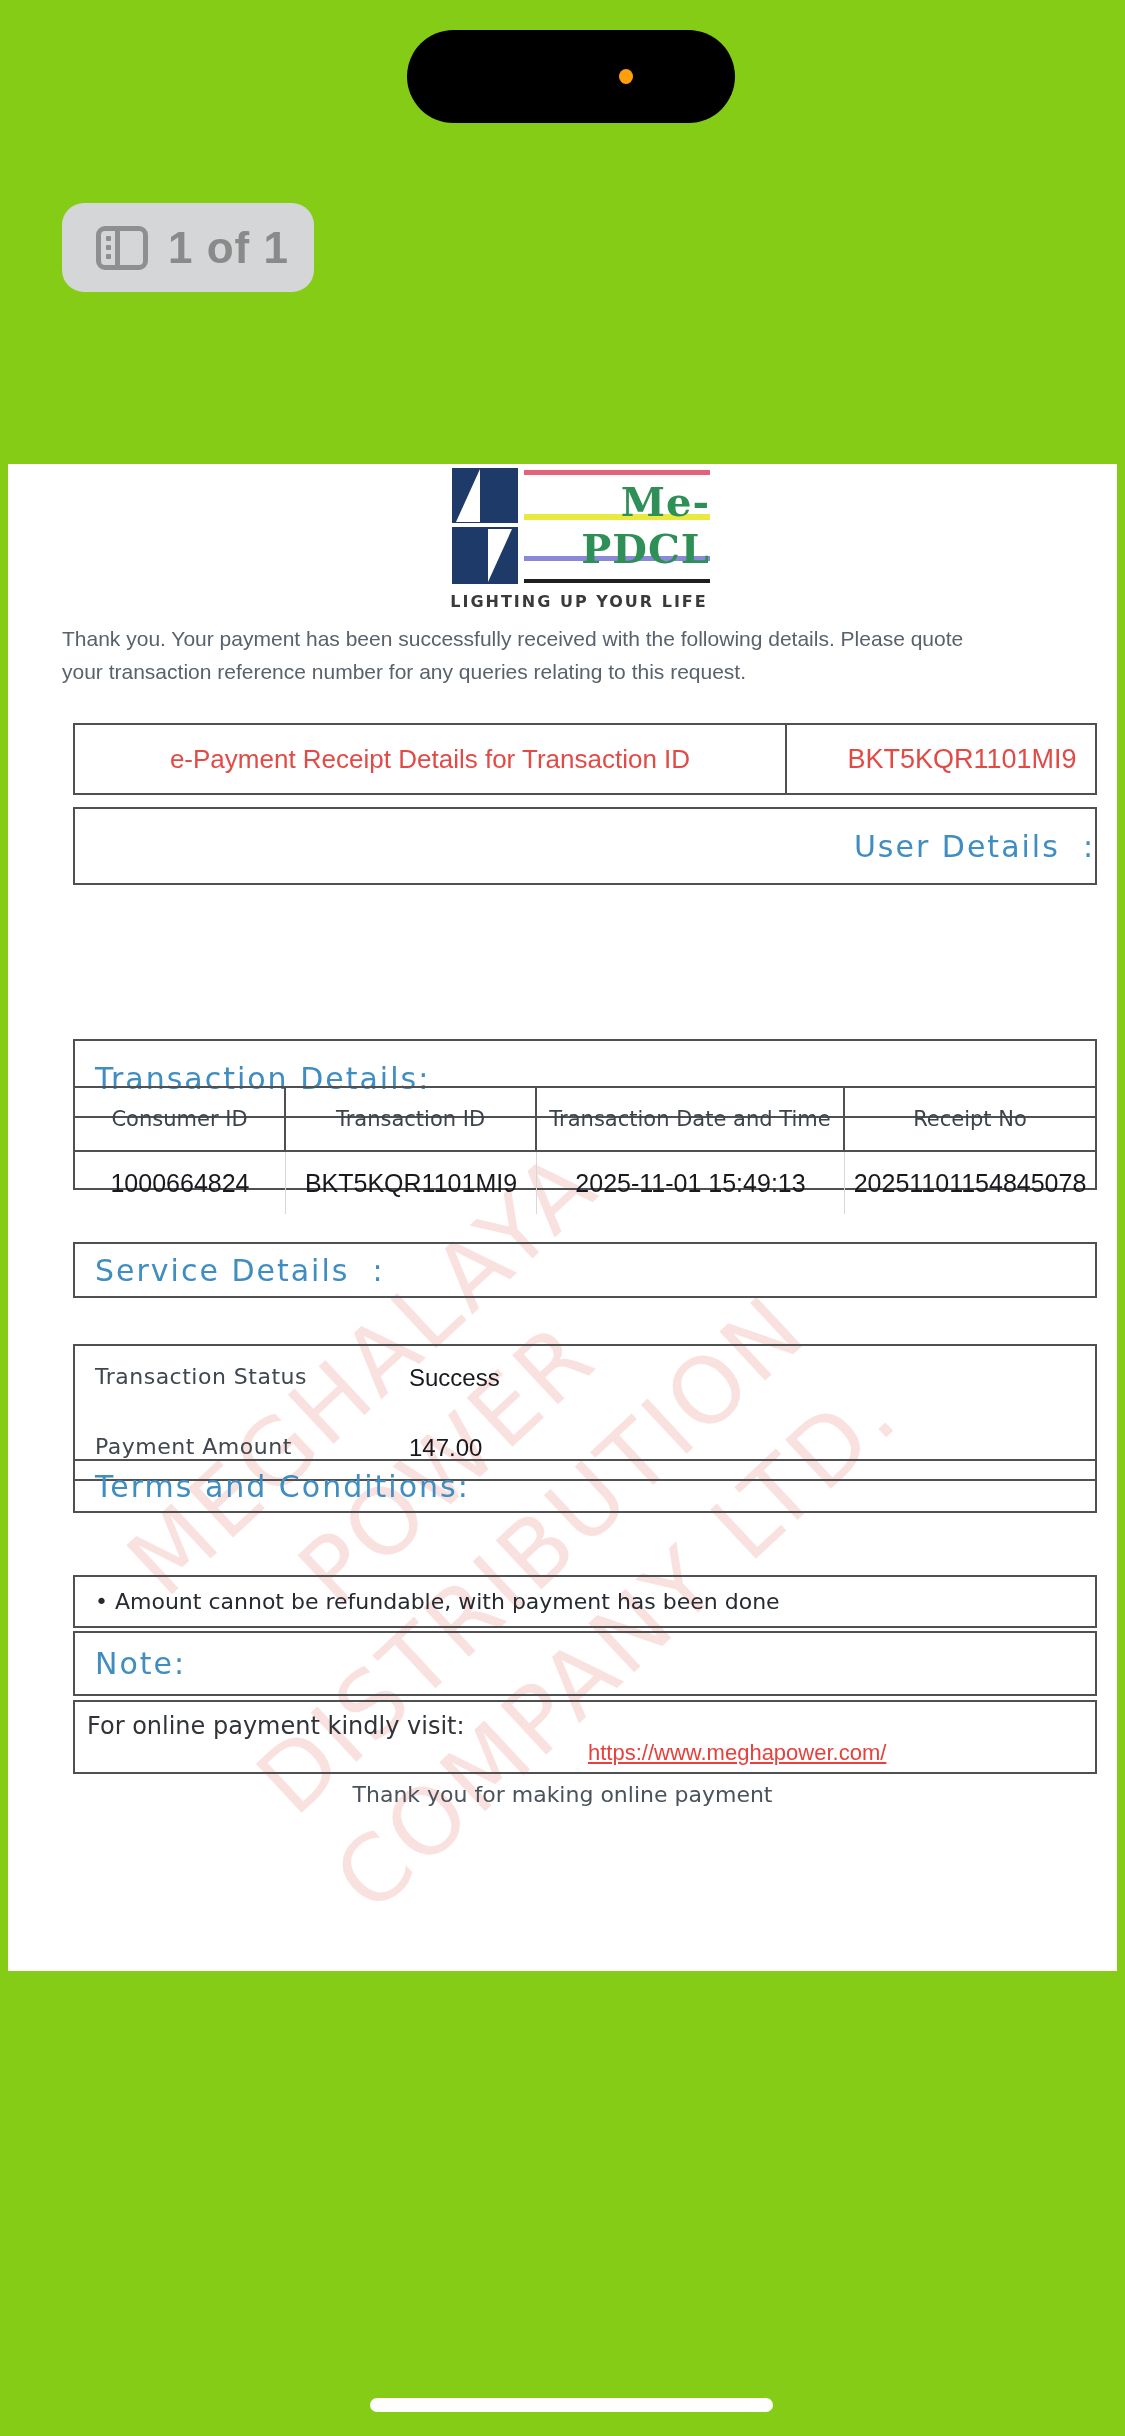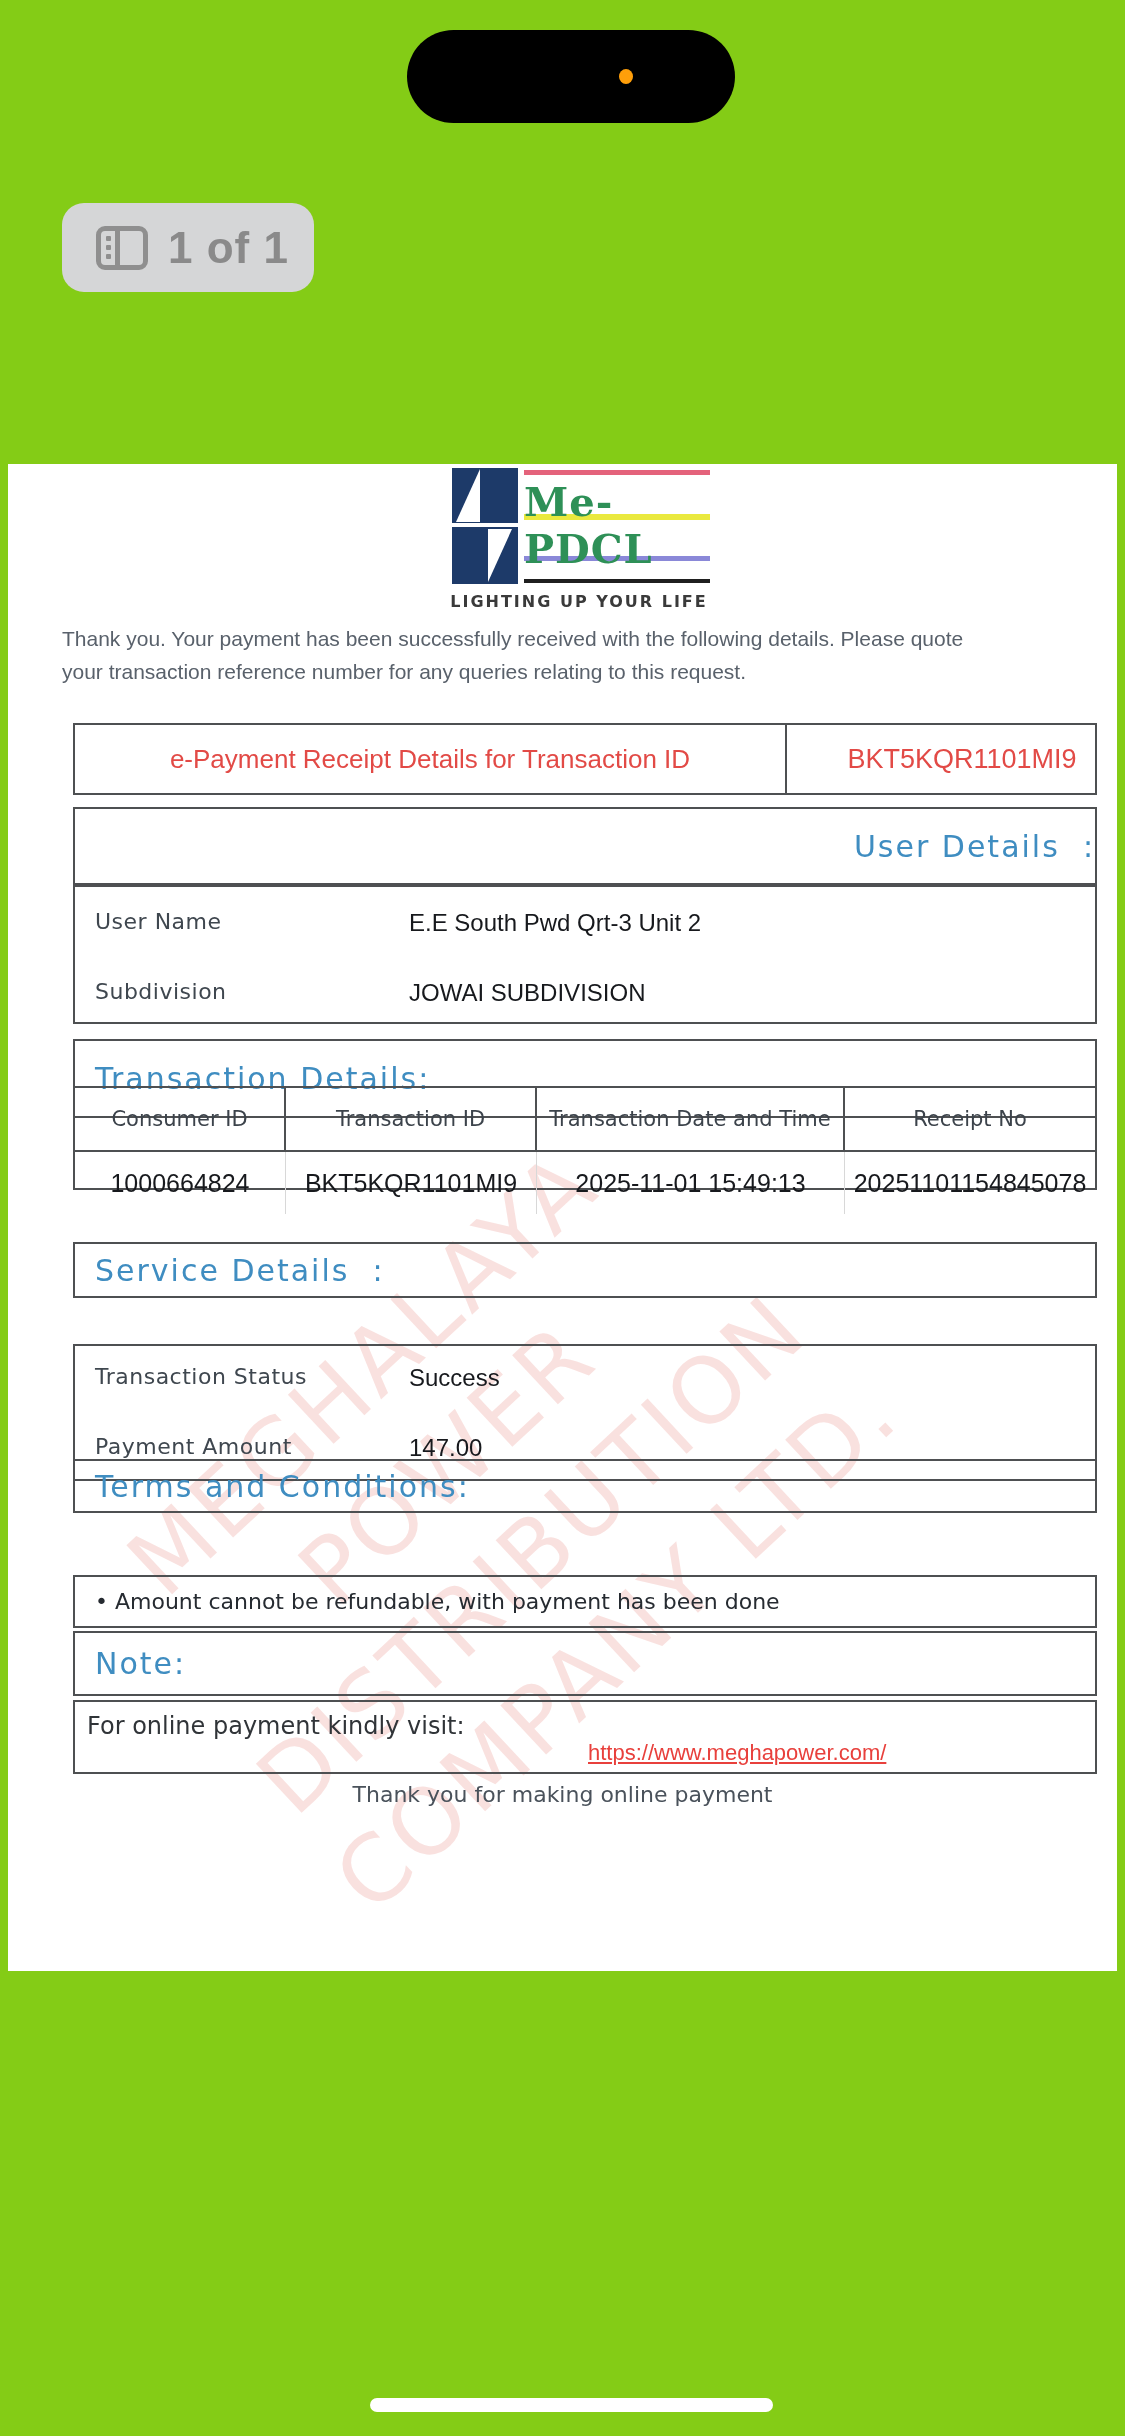--- a/index.html
+++ b/index.html
@@ -59,21 +59,21 @@
 
   
   .bolt { position:absolute; left:444px; top:4px; }
   .logo-right { position:absolute; left:516px; top:6px; width:186px; height:112px; }
   .logo-right .ln { position:absolute; left:0; right:0; }
   .ln-red    { top:0;    height:5px; background:#e4637b; }
   .ln-yellow { top:44px; height:6px; background:#eae93e; }
   .ln-violet { top:86px; height:5px; background:#8a88d8; }
   .ln-black  { top:109px;height:4px; background:#1f1f1f; }
   .brand {
-    position:absolute; top:8px; left:0; width:100%; text-align:left;
+    position:absolute; top:8px; left:0; width:100%; text-align:right;
     font-family:"DejaVu Serif", serif; font-weight:700; font-size:40px; color:#2e9057;
     z-index:2; letter-spacing:1px;
   }
   .tagline {
     position:absolute; left:436px; top:128px; width:270px; text-align:center;
     font-size:16px; font-weight:700; letter-spacing:2px; color:#3a3a3a; white-space:nowrap;
   }
 
   .intro { position:absolute; left:54px; top:158px; color:#59616b;
     font-family:"Liberation Sans", sans-serif; font-size:21px; line-height:33px; }
@@ -192,26 +192,20 @@
         <span>your transaction reference number for any queries relating to this request.</span>
       </div>
 
       <div class="box receipt-box">
         <div class="cl">e-Payment Receipt Details for Transaction ID</div>
         <div class="cr">BKT5KQR1101MI9</div>
       </div>
 
       <div class="box sec-head h-user">
         <div class="sec-title">User Details  :</div>
-      </div>
-      <div class="box b-user">
-        <div class="kv-label r1">User Name</div>
-        <div class="kv-value r1">E.E South Pwd Qrt-3 Unit 2</div>
-        <div class="kv-label r2">Subdivision</div>
-        <div class="kv-value r2">JOWAI SUBDIVISION</div>
       </div>
 
       <div class="box sec-head h-trans">
         <div class="sec-title">Transaction Details:</div>
       </div>
       <div class="box trans-table">
         <div class="t-row t-head">
           <div class="t-cell">Consumer ID</div>
           <div class="t-cell">Transaction ID</div>
           <div class="t-cell">Transaction Date and Time</div>

